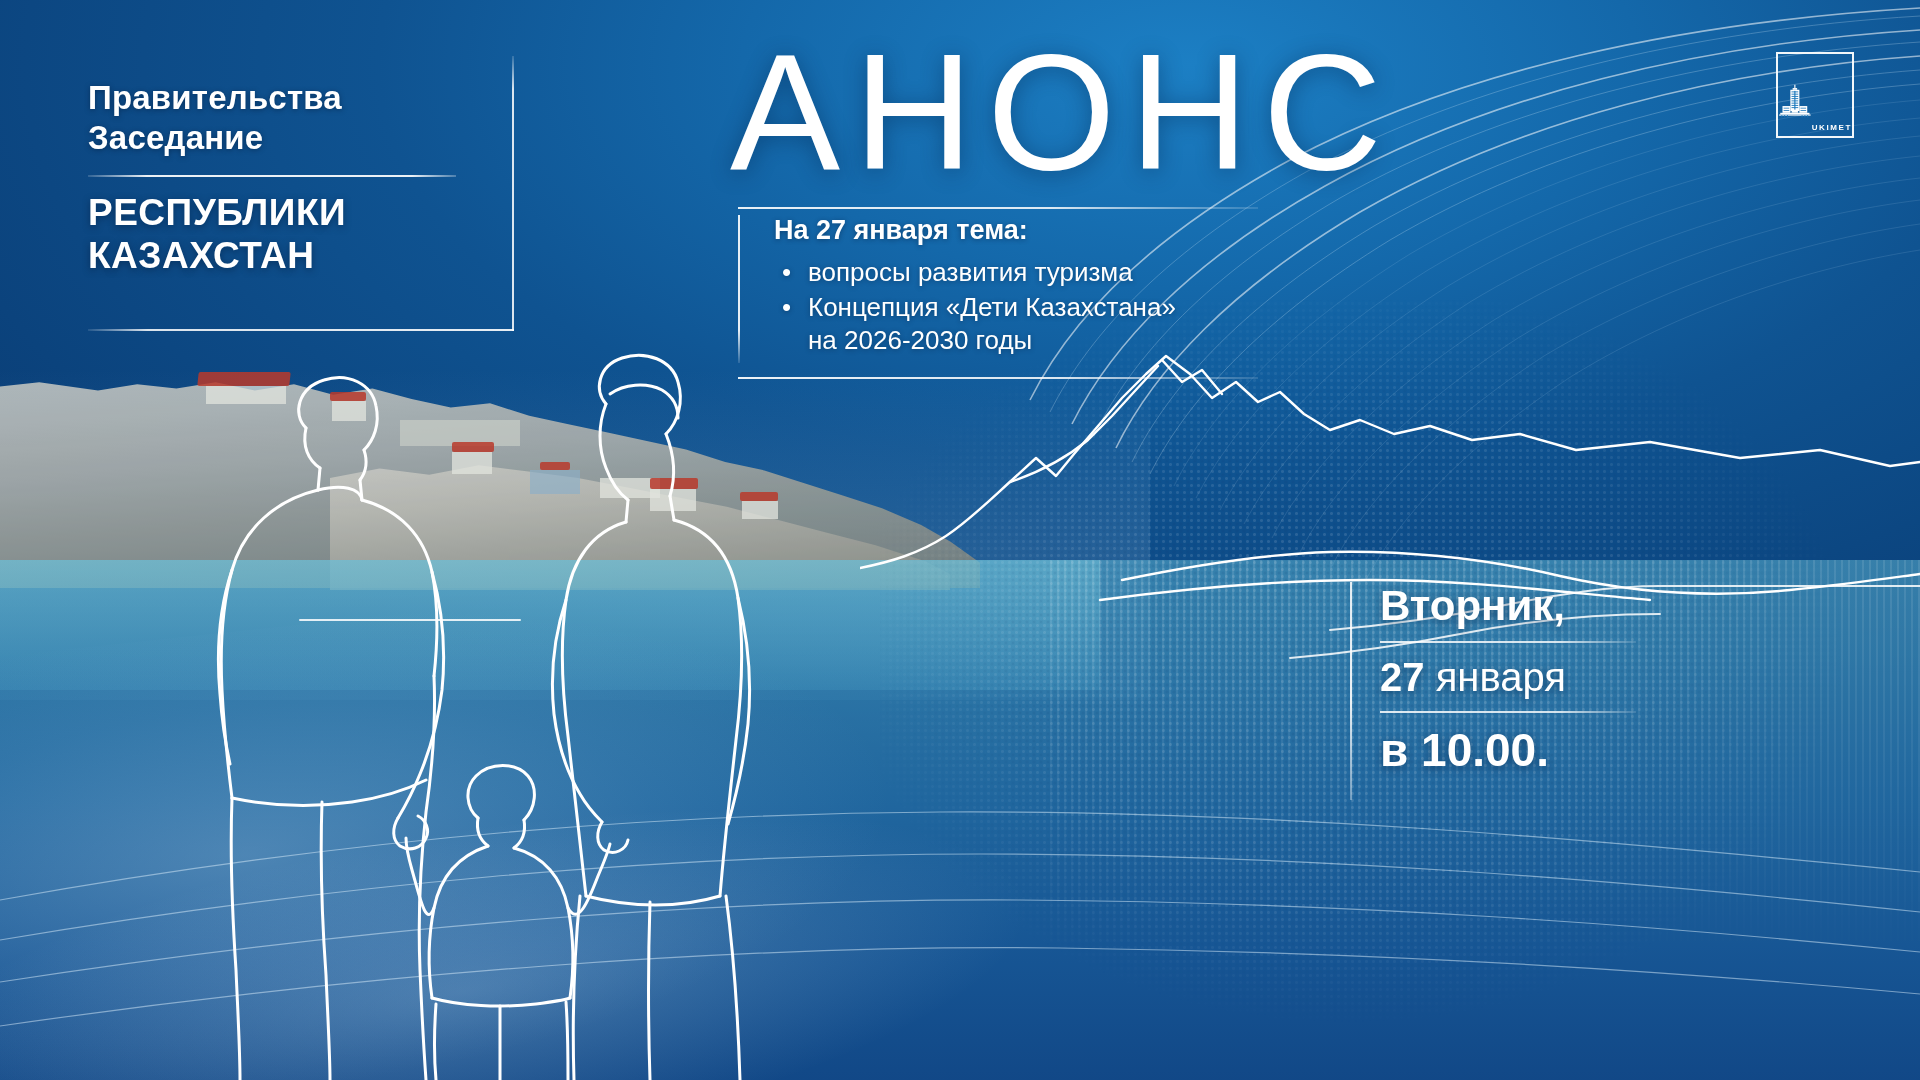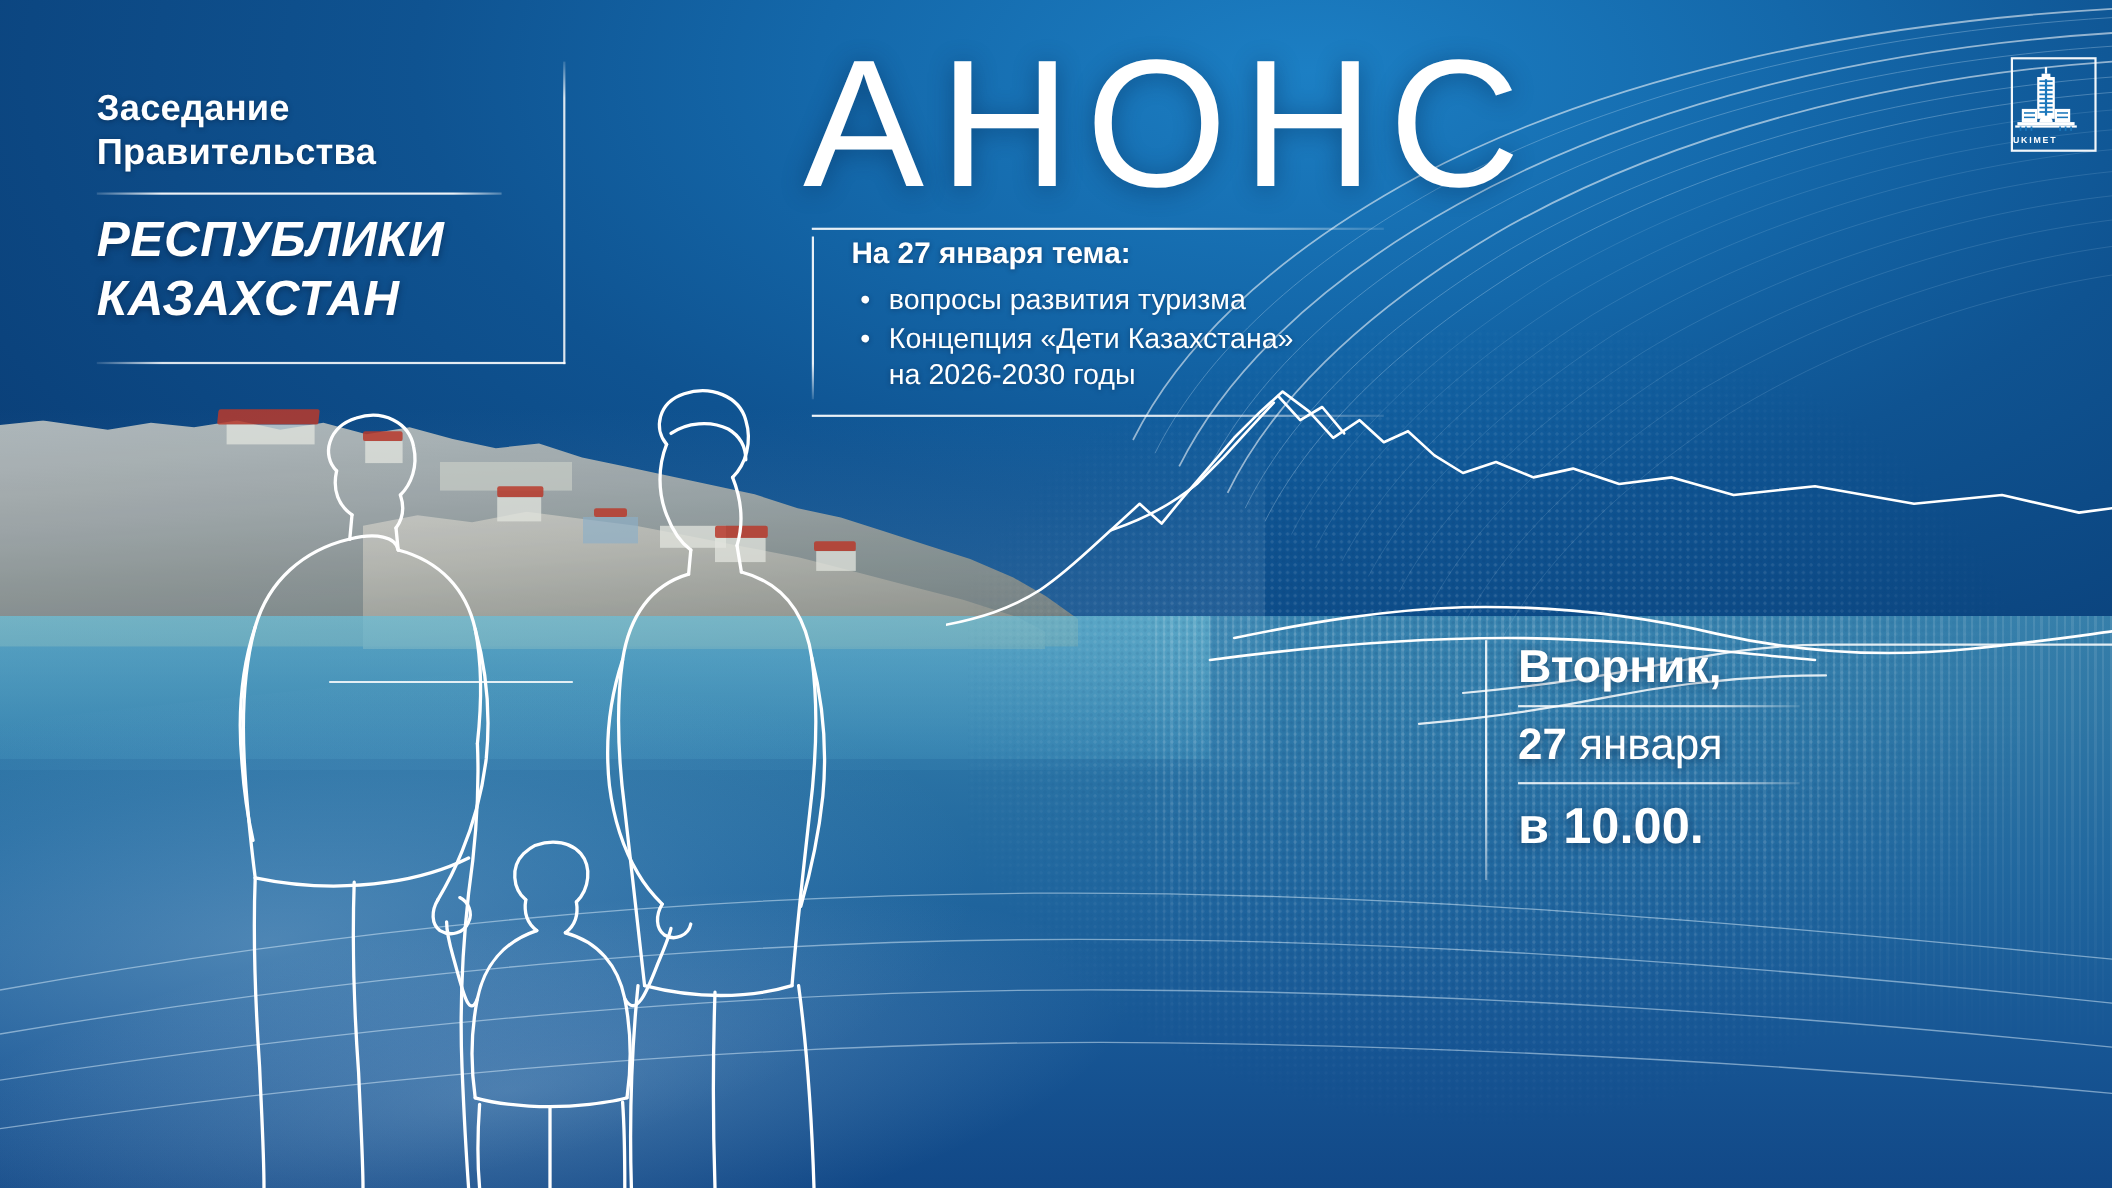--- a/index.html
+++ b/index.html
@@ -131,24 +131,23 @@
   .lt-sub {
     font-size:33px; font-weight:bold; color:#ffffff; line-height:1.22;
     letter-spacing:.2px;
     text-shadow:0 1px 5px rgba(0,25,55,.5);
   }
   .lt-rule {
     width:368px; height:2px; margin:16px 0 14px 0;
     background:linear-gradient(90deg, rgba(255,255,255,.15) 0%, rgba(255,255,255,.92) 16%, rgba(255,255,255,.92) 88%, rgba(255,255,255,.25) 100%);
   }
   .lt-main {
-    font-size:45px; font-weight:bold; color:#ffffff; line-height:1.18;
+    font-size:37px; font-weight:bold; color:#ffffff; line-height:1.18;
     letter-spacing:.5px;
     text-shadow:0 2px 7px rgba(0,25,55,.5);
-    font-style:italic;
   }
   
   .bracket-v {
     position:absolute; left:512px; top:56px; width:2px; height:275px;
     background:linear-gradient(180deg, rgba(255,255,255,.15) 0%, rgba(255,255,255,.85) 12%, rgba(255,255,255,.85) 100%);
   }
   .bracket-h {
     position:absolute; left:88px; top:329px; width:426px; height:2px;
     background:linear-gradient(90deg, rgba(255,255,255,.1) 0%, rgba(255,255,255,.85) 14%, rgba(255,255,255,.9) 100%);
   }
@@ -190,24 +189,24 @@
     position:absolute; left:8px; top:0;
   }
   .topic-list li .cont { display:block; padding-left:0; }
   .topic-botline {
     position:absolute; left:0; top:162px; width:520px; height:2px;
     background:linear-gradient(90deg, rgba(255,255,255,.92) 0%, rgba(255,255,255,.85) 62%, rgba(255,255,255,.12) 100%);
   }
 
   
   .logo-box {
-    position:absolute; left:1828px; top:52px;
+    position:absolute; left:1776px; top:52px;
     width:78px; height:86px;
     border:2px solid rgba(255,255,255,.95);
-    display:flex; flex-direction:column; align-items:flex-start; justify-content:flex-end;
+    display:flex; flex-direction:row; align-items:flex-end; justify-content:flex-end;
     padding-bottom:4px;
   }
   .logo-label {
     font-size:8px; letter-spacing:1.6px; color:#ffffff; font-weight:bold;
     margin-top:2px;
   }
 
   
   .date-block {
     position:absolute; left:1350px; top:582px; width:310px;
@@ -386,22 +385,22 @@
       <path d="M500 546 C 494 606, 492 666, 494 730"></path>
       <path d="M646 546 C 654 606, 658 666, 660 730"></path>
       <path d="M570 552 C 568 612, 568 670, 570 730"></path>
 
       <path d="M530 44 C 544 34, 566 32, 582 40 C 592 46, 598 56, 598 68"></path>
     </g>
   </svg>
 
   <div class="left-block">
     <div class="lt-sub">
+      <div>Правительства</div>
       <div>Заседание</div>
-      <div>Правительства</div>
     </div>
     <div class="lt-rule"></div>
     <div class="lt-main">
       <div>РЕСПУБЛИКИ</div>
       <div>КАЗАХСТАН</div>
     </div>
   </div>
   <div class="bracket-v"></div>
   <div class="bracket-h"></div>
 

